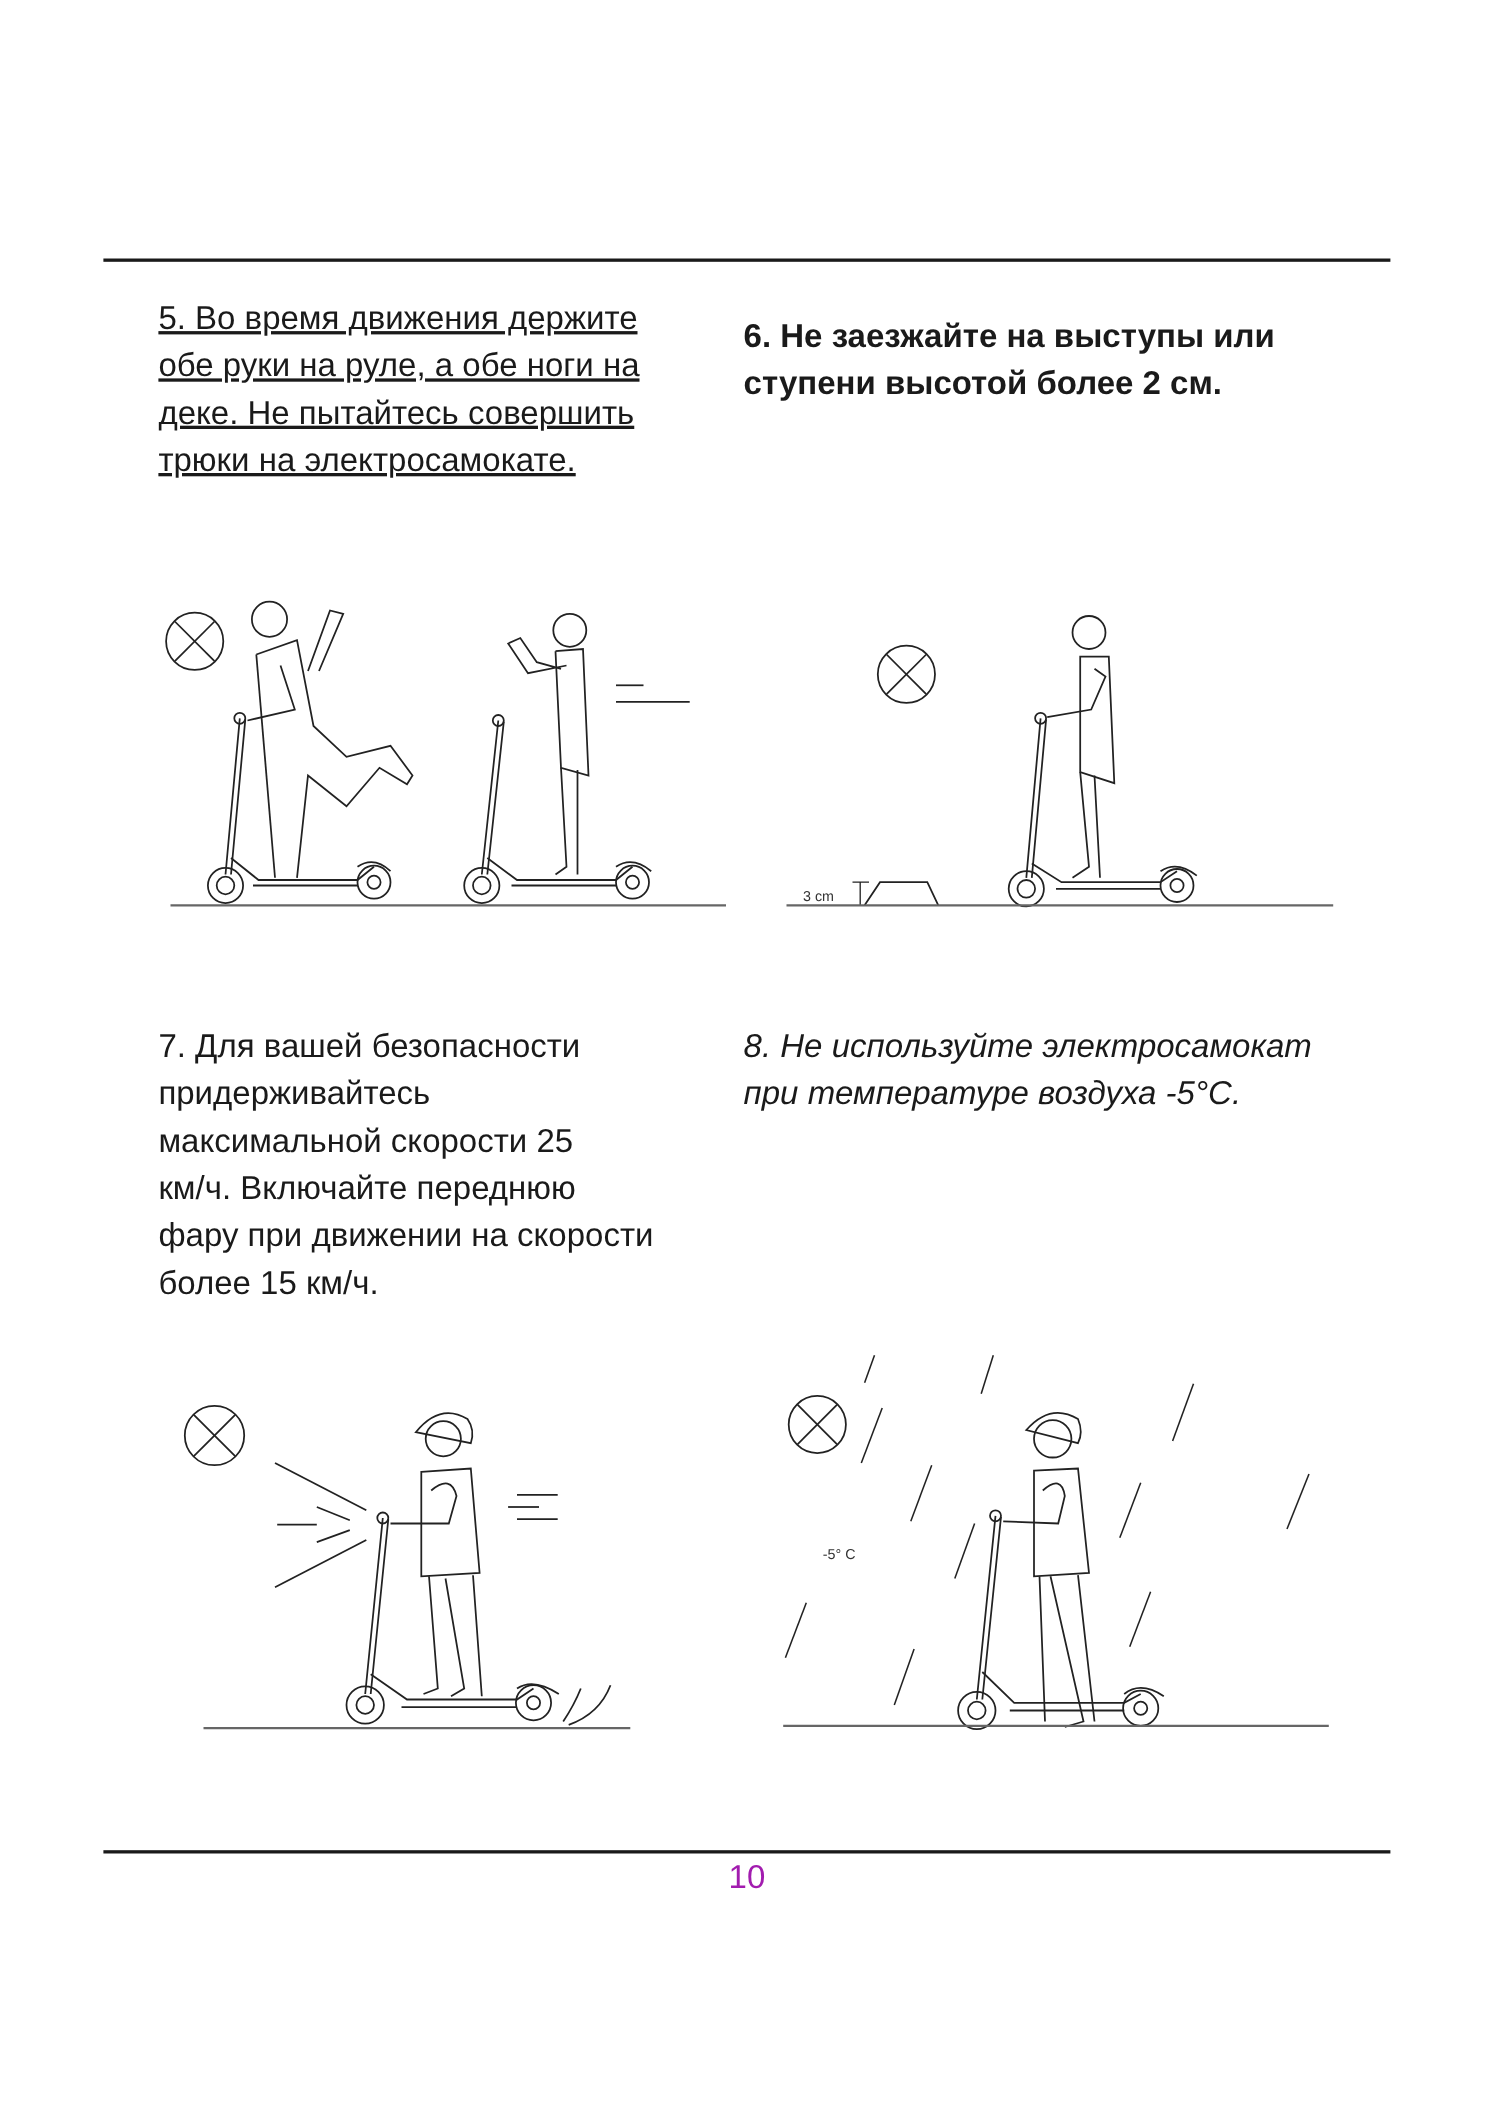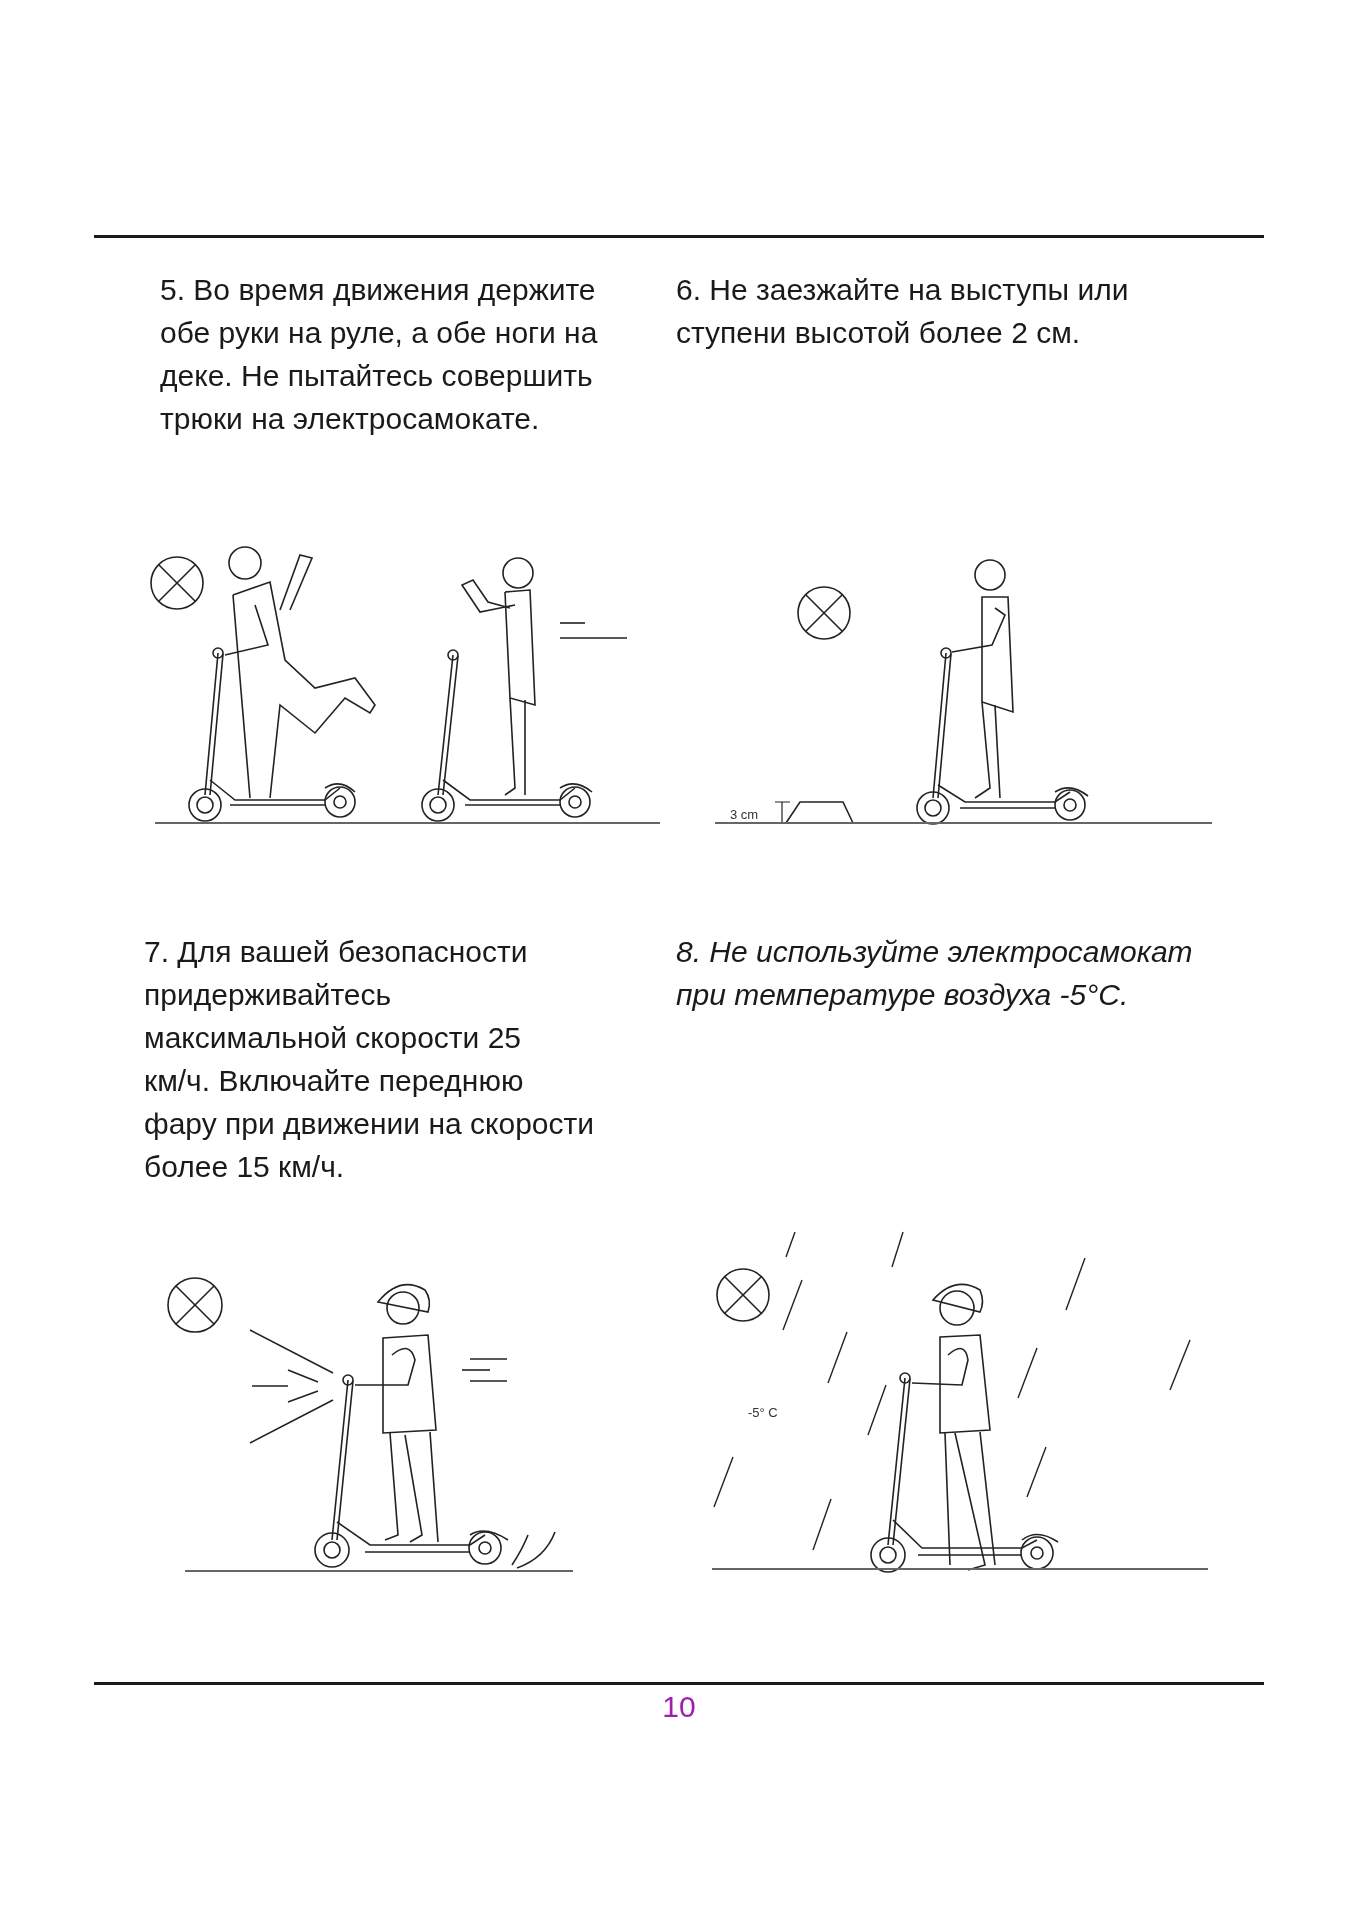--- a/index.html
+++ b/index.html
@@ -2,22 +2,22 @@
 <html><head>
 <meta charset="utf-8">
 <style>
   html, body { margin: 0; padding: 0; background: #ffffff; }
   body { width: 1358px; height: 1920px; position: relative; overflow: hidden;
          font-family: "Liberation Sans", "DejaVu Sans", sans-serif; color: #1a1a1a; }
   .rule { position: absolute; left: 94px; width: 1170px; height: 3px; background: #1a1a1a; }
   .rule.top { top: 235px; }
   .rule.bottom { top: 1682px; }
   .para { position: absolute; font-size: 30px; line-height: 43px; margin: 0; white-space: pre-line; color: #1a1a1a; }
-  .p5 { left: 160px; top: 268px; width: 500px; }
-  .p6 { left: 676px; top: 268px; width: 520px; }
+  .p5 { left: 144px; top: 268px; width: 500px; text-decoration: underline; }
+  .p6 { left: 676px; top: 284px; width: 520px; font-weight: bold; }
   .p7 { left: 144px; top: 930px; width: 510px; }
   .p8 { left: 676px; top: 930px; width: 560px; font-style: italic; }
   .fig { position: absolute; }
   .fig svg { display: block; }
   .fig5 { left: 140px; top: 530px; }
   .fig6 { left: 700px; top: 540px; }
   .fig7 { left: 160px; top: 1260px; }
   .fig8 { left: 700px; top: 1220px; }
   .pagenum { position: absolute; left: 0; width: 1358px; top: 1690px; text-align: center; font-size: 30px; color: #a21caf; }
   svg text { font-family: "Liberation Sans", sans-serif; }

